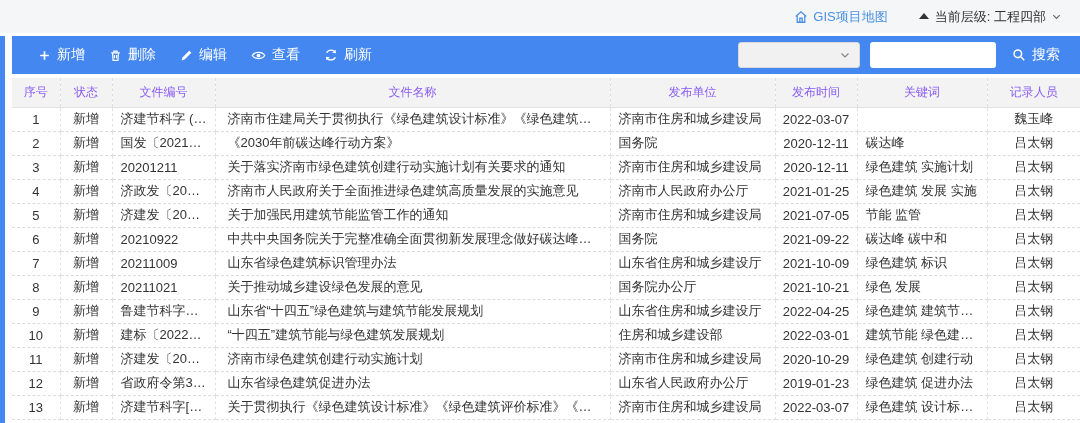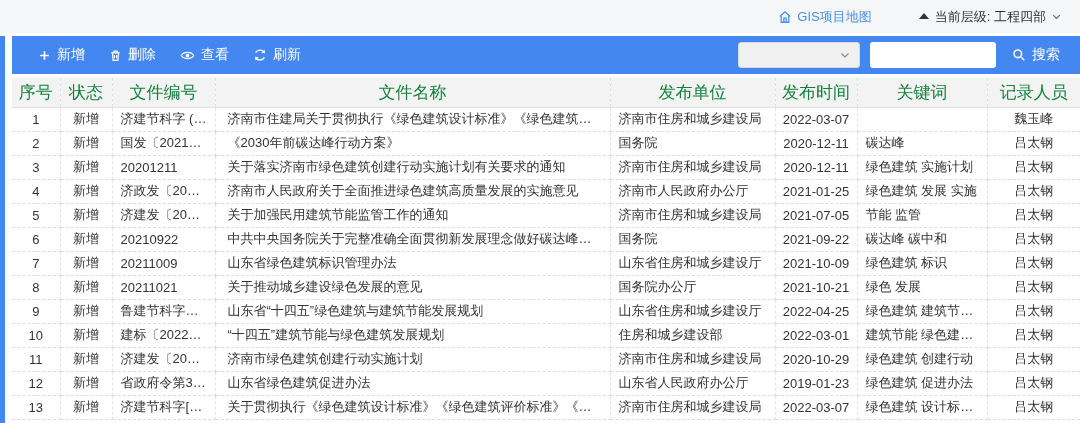--- a/index.html
+++ b/index.html
@@ -1,21 +1,21 @@
 <!DOCTYPE html>
 <html><head>
 <meta charset="utf-8">
 <style>
   * { margin:0; padding:0; box-sizing:border-box; }
   html,body { width:1080px; height:423px; overflow:hidden; background:#fff;
     font-family:"Liberation Sans","DejaVu Sans",sans-serif; }
 
   
   .topbar { height:33px; background:#f5f6f7; display:flex; align-items:center;
-    justify-content:flex-end; padding-right:18px; gap:46px; }
+    justify-content:flex-end; padding-right:18px; gap:30px; }
   .topbar-item { display:flex; align-items:center; gap:5px; font-size:13px; cursor:pointer; }
   .gis-link { color:#4a90e2; }
   .level-item { color:#333; }
   .icon { display:inline-flex; align-items:center; }
 
   
   .left-stripe { position:absolute; left:0; top:36px; width:5px; height:387px; background:#4587f0; }
 
   .content { margin-left:12px; width:1068px; }
 
@@ -30,21 +30,21 @@
     border-radius:3px; display:flex; align-items:center; justify-content:flex-end;
     padding-right:8px; cursor:pointer; }
   .search-input { width:126px; height:26px; border:none; border-radius:3px; background:#fff;
     padding:0 8px; font-size:13px; font-family:inherit; outline:none; }
   .search-btn { display:flex; align-items:center; gap:6px; color:#fff; font-size:14px;
     background:transparent; border:none; cursor:pointer; padding:0 6px; height:38px;
     font-family:inherit; }
 
   
   table { margin-top:4px; width:1068px; border-collapse:collapse; table-layout:fixed; }
-  thead th { height:29px; background:#f3f3f3; font-weight:400; font-size:17px; color:#15803d;
+  thead th { height:29px; background:#f3f3f3; font-weight:400; font-size:12px; color:#8b5cf6;
     border-right:1px dashed #ddd; border-bottom:1px solid #e2e2e2; text-align:center;
     white-space:nowrap; overflow:hidden; }
   thead th:last-child { border-right:none;margin-top:6px; }
   tbody td { height:24px; font-size:13px; color:#333; border-right:1px dashed #e2e2e2;
     border-bottom:1px dashed #dcdcdc; white-space:nowrap; overflow:hidden;
     text-overflow:ellipsis; padding:0 8px; }
   tbody td:last-child { border-right:none; }
   tbody tr { cursor:pointer; }
   td.col0, td.col1, td.col5, td.col7 { text-align:center; padding:0 2px; }
   td.col3 { padding-left:12px; }
@@ -91,20 +91,28 @@
       <span>新增</span>
     </button>
     <button class="tb-btn">
       <span class="icon">
         <svg width="13" height="13" viewBox="0 0 24 24" fill="none" stroke="#fff" stroke-width="2.2">
           <path d="M4 7 H20 M9 7 V4 H15 V7 M6.5 7 L7.5 21 H16.5 L17.5 7"></path>
             <path d="M10 11 V17 M14 11 V17"></path>
         </svg>
       </span>
       <span>删除</span>
+    </button>
+    <button class="tb-btn">
+      <span class="icon">
+        <svg width="13" height="13" viewBox="0 0 24 24" fill="#fff">
+            <path d="M3 21 L5 15 L17 3 L21 7 L9 19 Z"></path>
+          </svg>
+      </span>
+      <span>编辑</span>
     </button>
     <button class="tb-btn">
       <span class="icon">
         <svg width="15" height="15" viewBox="0 0 24 24" fill="none" stroke="#fff" stroke-width="2">
           <path d="M2 12 C6 5.5 18 5.5 22 12 C18 18.5 6 18.5 2 12 Z"></path>
             <circle cx="12" cy="12" r="3" fill="#fff" stroke="none"></circle>
         </svg>
       </span>
       <span>查看</span>
     </button>

